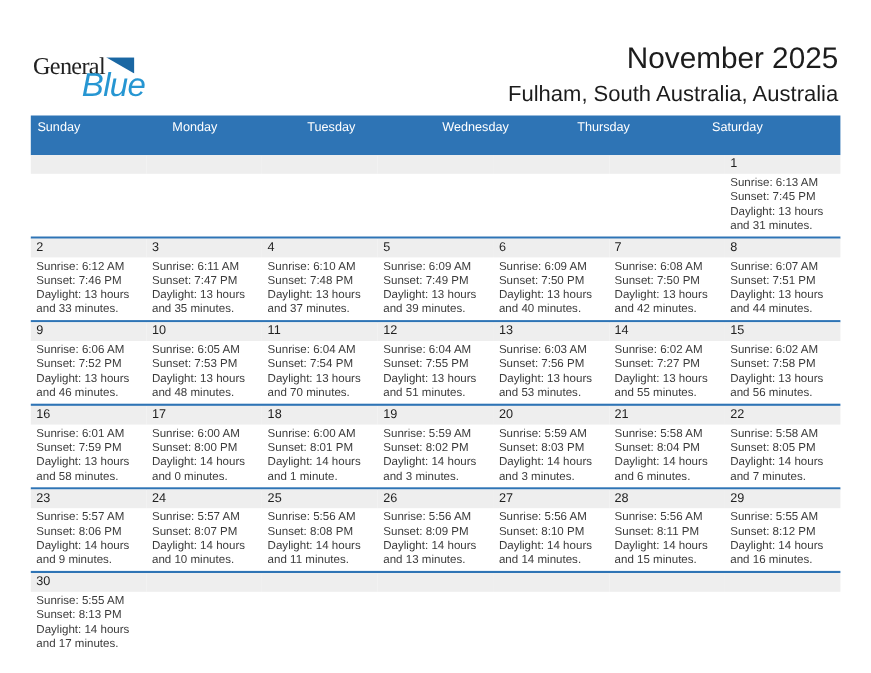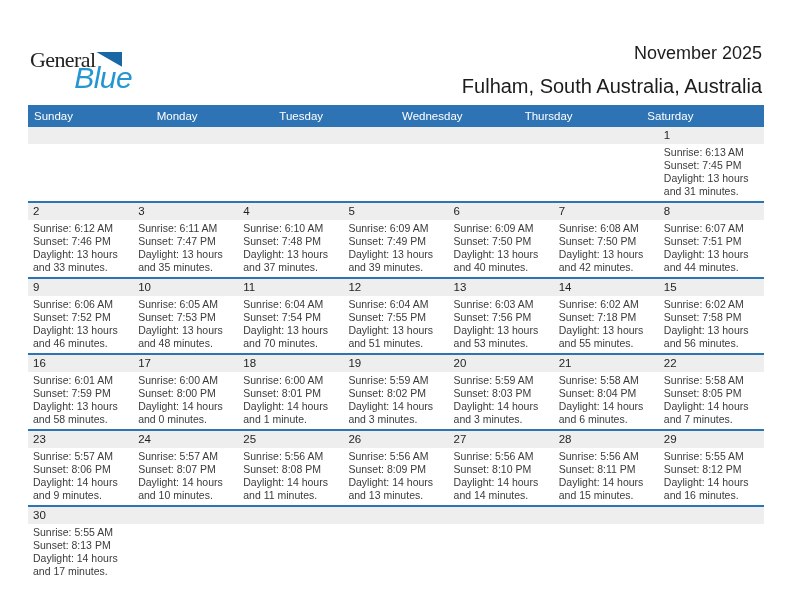--- a/index.html
+++ b/index.html
@@ -15,26 +15,26 @@
 
   
   .logo{position:absolute;left:30px;top:50px;width:102px;}
   .logo-top{display:flex;align-items:flex-start;}
   .logo-general{font-size:22px;font-weight:500;letter-spacing:-0.6px;color:#222222;line-height:20px;font-family:Liberation Serif, serif;}
   .logo-tri{width:26px;height:15px;background:var(--logo-tri);clip-path:polygon(0 0,100% 0,100% 100%);margin-top:2px;margin-left:1px;}
   .logo-blue{font-size:30px;font-weight:500;letter-spacing:-0.6px;color:var(--logo-blue);text-align:right;line-height:17px;margin-top:-1px;font-style:italic;}
 
   
   .titles{position:absolute;top:38px;right:30px;text-align:right;}
-  .title{font-size:18px;font-weight:400;color:#1c1c1c;line-height:30px;}
+  .title{font-size:27px;font-weight:400;color:#1c1c1c;line-height:30px;}
   .subtitle{font-size:20px;font-weight:400;color:#1c1c1c;margin-top:7px;}
 
   
   .calendar{position:absolute;left:28px;top:105px;width:736px;}
-  .weekday-row{display:flex;background:var(--accent);height:22px;}
+  .weekday-row{display:flex;background:var(--accent);height:36px;}
   .weekday-cell{flex:1;min-width:0;color:#ffffff;font-size:11.5px;line-height:22px;padding-left:6px;box-sizing:border-box;}
   .week{display:flex;}
   .week.bordered{border-top:2px solid var(--accent);}
   .cell{flex:1;min-width:0;box-sizing:border-box;}
   .num{height:17px;background:var(--strip);font-size:11.5px;line-height:17px;padding-left:5px;color:#1f1f1f;}
   .detail{height:55px;padding:2px 8px 0 5px;font-size:10.5px;line-height:13px;color:var(--body-text);}
 </style>
 </head>
 <body>
 
@@ -206,21 +206,21 @@
               <div>Sunrise: 6:03 AM</div>
               <div>Sunset: 7:56 PM</div>
               <div>Daylight: 13 hours</div>
               <div>and 53 minutes.</div>
             </div>
           </div>
           <div class="cell">
             <div class="num">14</div>
             <div class="detail">
               <div>Sunrise: 6:02 AM</div>
-              <div>Sunset: 7:18 PM</div>
+              <div>Sunset: 7:27 PM</div>
               <div>Daylight: 13 hours</div>
               <div>and 55 minutes.</div>
             </div>
           </div>
           <div class="cell">
             <div class="num">15</div>
             <div class="detail">
               <div>Sunrise: 6:02 AM</div>
               <div>Sunset: 7:58 PM</div>
               <div>Daylight: 13 hours</div>

